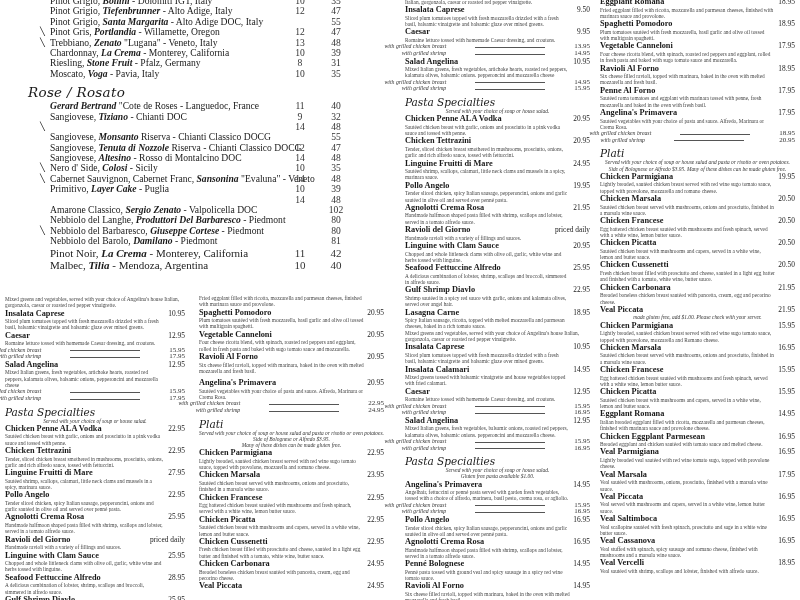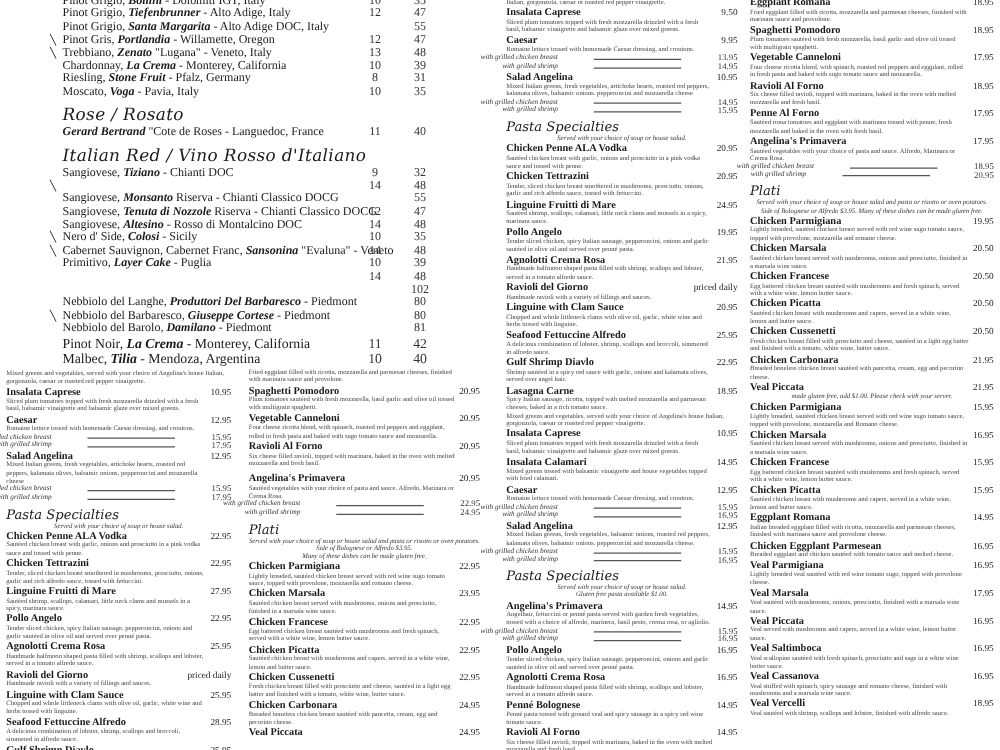--- a/index.html
+++ b/index.html
@@ -5,21 +5,21 @@
   * { box-sizing: border-box; margin: 0; padding: 0; }
   html, body { width: 800px; height: 600px; overflow: hidden; background: #ffffff; }
   body { position: relative; font-family: "Liberation Serif", "DejaVu Serif", serif; color: #1a1a1a; }
   .wine { position: absolute; left: 0; top: -4px; width: 395px; }
   .wine-row { position: relative; height: 10.4px; font-size: 9.6px; line-height: 10.4px; white-space: nowrap; }
   .wine-row .txt { position: absolute; left: 50px; }
   .wine-row .mark { position: absolute; left: 40px; top: 0; font-size: 8px; color: #111; }
   .wine-row .glass { position: absolute; left: 290px; width: 20px; text-align: center; color: #333; }
   .wine-row .bottle { position: absolute; left: 323px; width: 26px; text-align: center; color: #333; }
   .wine-row b { font-style: italic; font-weight: bold; }
-  .wine-head { position: relative; height: 17px; font-family: "DejaVu Serif", serif; font-style: italic; font-size: 13.5px; line-height: 17px; padding-left: 50px; letter-spacing: 0.3px; margin-top: 5px; }
+  .wine-head { position: relative; height: 17px; font-family: "DejaVu Serif", serif; font-style: italic; font-size: 13.5px; line-height: 17px; padding-left: 28px; letter-spacing: 0.3px; margin-top: 5px; }
   .wine-big .wine-row { font-size: 11px; height: 12px; line-height: 12px; }
   .col { position: absolute; font-size: 5.4px; line-height: 6.1px; }
   .c1 { left: 5px; top: 296px; width: 180px; }
   .c2 { left: 199px; top: 295px; width: 185px; }
   .c3 { left: 405px; top: -1px; width: 185px; }
   .c4 { left: 600px; top: -3px; width: 195px; }
   .item { position: relative; }
   .name { display: flex; justify-content: space-between; font-weight: bold; font-size: 8.3px; line-height: 9.6px; }
   .name span:last-child { font-weight: normal; font-size: 7.4px; }
   .desc { color: #444; font-size: 5.3px; line-height: 6.3px; padding-right: 20px; }
@@ -77,21 +77,20 @@
       <span class="txt"><span>Moscato, </span><b>Voga</b><span> - Pavia, Italy</span></span>
       <span class="glass">10</span>
       <span class="bottle">35</span>
     </div>
     <div class="wine-head">Rose / Rosato</div>
     <div class="wine-row">
       <span class="txt"><span></span><b>Gerard Bertrand</b><span> "Cote de Roses - Languedoc, France</span></span>
       <span class="glass">11</span>
       <span class="bottle">40</span>
     </div>
-    <div class="wine-head">Italian Red / Vino Rosso d'Italiano</div>
     <div class="wine-row">
       <span class="txt"><span>Sangiovese, </span><b>Tiziano</b><span> - Chianti DOC</span></span>
       <span class="glass">9</span>
       <span class="bottle">32</span>
     </div>
     <div class="wine-row">
       <span class="mark">╲</span>
       <span class="glass">14</span>
       <span class="bottle">48</span>
     </div>
@@ -125,20 +124,21 @@
     <div class="wine-row">
       <span class="txt"><span>Primitivo, </span><b>Layer Cake</b><span> - Puglia</span></span>
       <span class="glass">10</span>
       <span class="bottle">39</span>
     </div>
     <div class="wine-row">
       <span class="glass">14</span>
       <span class="bottle">48</span>
     </div>
     <div class="wine-row">
+      <span class="txt"><span>Amarone Classico, </span><b>Sergio Zenato</b><span> - Valpolicella DOC</span></span>
       <span class="glass"></span>
       <span class="bottle">102</span>
     </div>
     <div class="wine-row">
       <span class="txt"><span>Nebbiolo del Langhe, </span><b>Produttori Del Barbaresco</b><span> - Piedmont</span></span>
       <span class="glass"></span>
       <span class="bottle">80</span>
     </div>
     <div class="wine-row">
       <span class="mark">╲</span>

